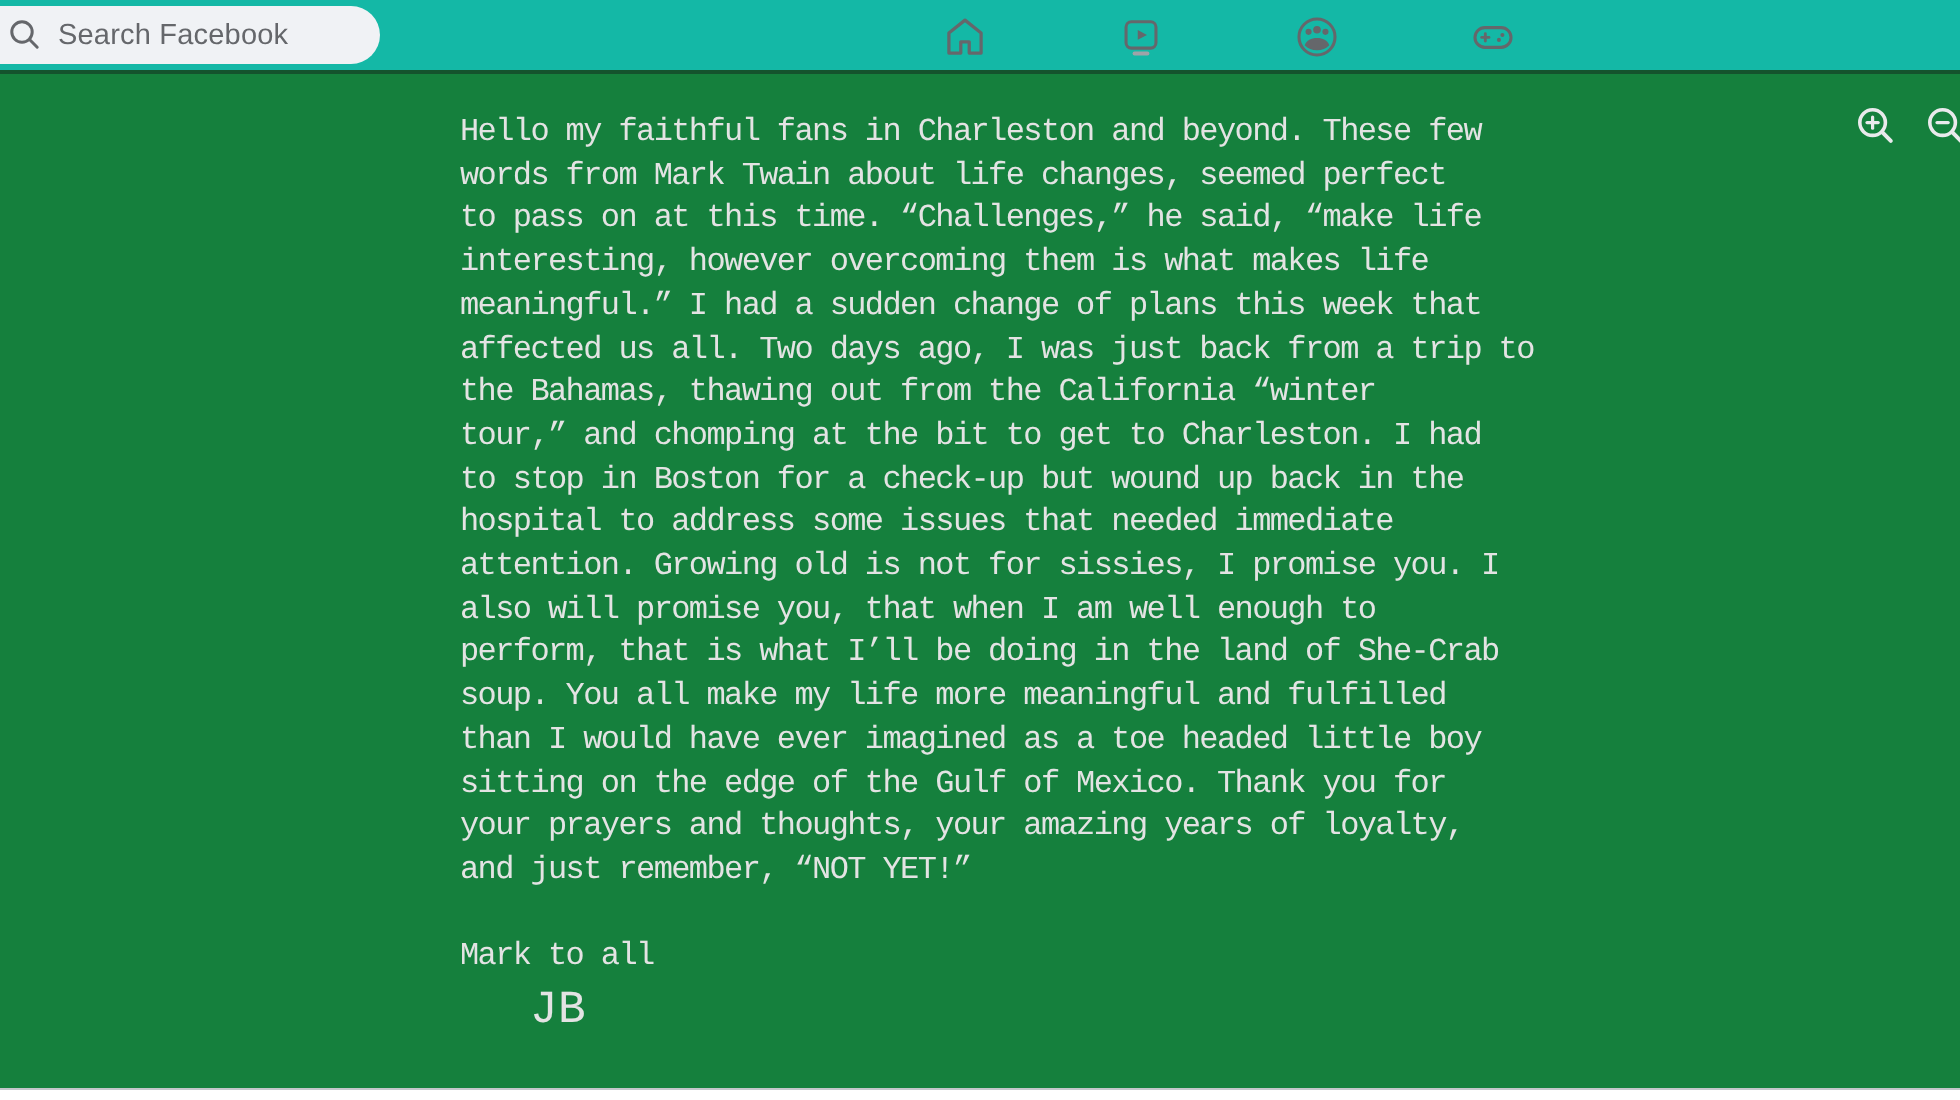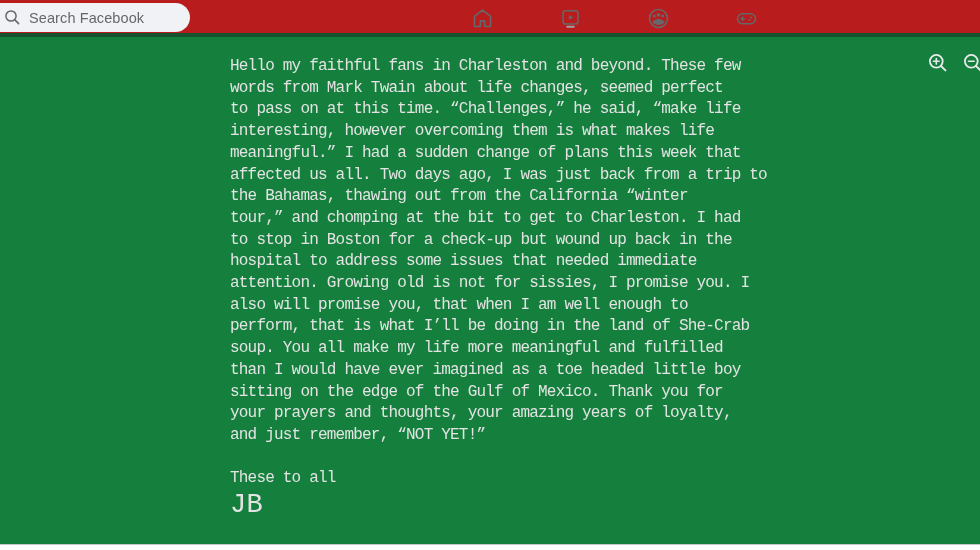--- a/index.html
+++ b/index.html
@@ -2,21 +2,21 @@
 <html><head>
 <meta charset="utf-8">
 <style>
   * { margin:0; padding:0; box-sizing:border-box; }
   html,body { width:980px; height:550px; overflow:hidden; background:#fff; }
   .app { position:relative; width:980px; height:550px; font-family:"Liberation Sans", sans-serif; }
 
   
   .header {
     position:absolute; top:0; left:0; width:980px; height:37px;
-    background:#b91c1c; border-bottom:4px solid #14532d;
+    background:#14b8a6; border-bottom:2px solid #14532d;
   }
   .search-pill {
     position:absolute; left:-16px; top:3px; width:206px; height:29px;
     background:#f0f2f5; border-radius:20px;
     display:flex; align-items:center; padding-left:20px; gap:8px;
     cursor:pointer;
   }
   .search-pill .placeholder {
     color:#65676b; font-size:14.5px; letter-spacing:0.1px;
   }
@@ -41,22 +41,23 @@
   }
   .letter-body {
     font-size:16px; line-height:21.7px; letter-spacing:-0.8px;
     white-space:pre-line;
   }
   .letter-closing {
     font-size:16px; line-height:21.7px; letter-spacing:-0.8px;
     margin-top:21px;
   }
   .letter-signature {
-    font-size:27px; line-height:26px; letter-spacing:0.2px;
+    font-size:23px; line-height:26px; letter-spacing:0.2px;
     margin-top:3px;
+    margin-left:35px;
   }
   .zoom-controls {
     position:absolute; top:14px; left:926px; width:70px; height:24px;
     display:flex; gap:11px;
   }
   .zoom-btn { width:24px; height:24px; cursor:pointer; flex:0 0 auto; }
 
   
   .bottom-strip {
     position:absolute; top:544px; left:0; width:980px; height:6px;
@@ -143,21 +144,21 @@
 to stop in Boston for a check-up but wound up back in the
 hospital to address some issues that needed immediate
 attention. Growing old is not for sissies, I promise you. I
 also will promise you, that when I am well enough to
 perform, that is what I’ll be doing in the land of She-Crab
 soup. You all make my life more meaningful and fulfilled
 than I would have ever imagined as a toe headed little boy
 sitting on the edge of the Gulf of Mexico. Thank you for
 your prayers and thoughts, your amazing years of loyalty,
 and just remember, “NOT YET!”</div>
-      <div class="letter-closing">These to all</div>
+      <div class="letter-closing">Mark to all</div>
       <div class="letter-signature">JB</div>
     </div>
 
     <div class="zoom-controls">
       <span class="zoom-btn">
         <svg width="24" height="24" viewBox="0 0 24 24">
           <circle cx="10.3" cy="10.3" r="6.4" fill="none" stroke="#e9eaec" stroke-width="1.8"></circle>
           <line x1="15.1" y1="15.1" x2="19.4" y2="19.4" stroke="#e9eaec" stroke-width="2" stroke-linecap="round"></line>
           <line x1="10.3" y1="7.5" x2="10.3" y2="13.1" stroke="#e9eaec" stroke-width="1.6" stroke-linecap="round"></line>
           <line x1="7.5" y1="10.3" x2="13.1" y2="10.3" stroke="#e9eaec" stroke-width="1.6" stroke-linecap="round"></line>

